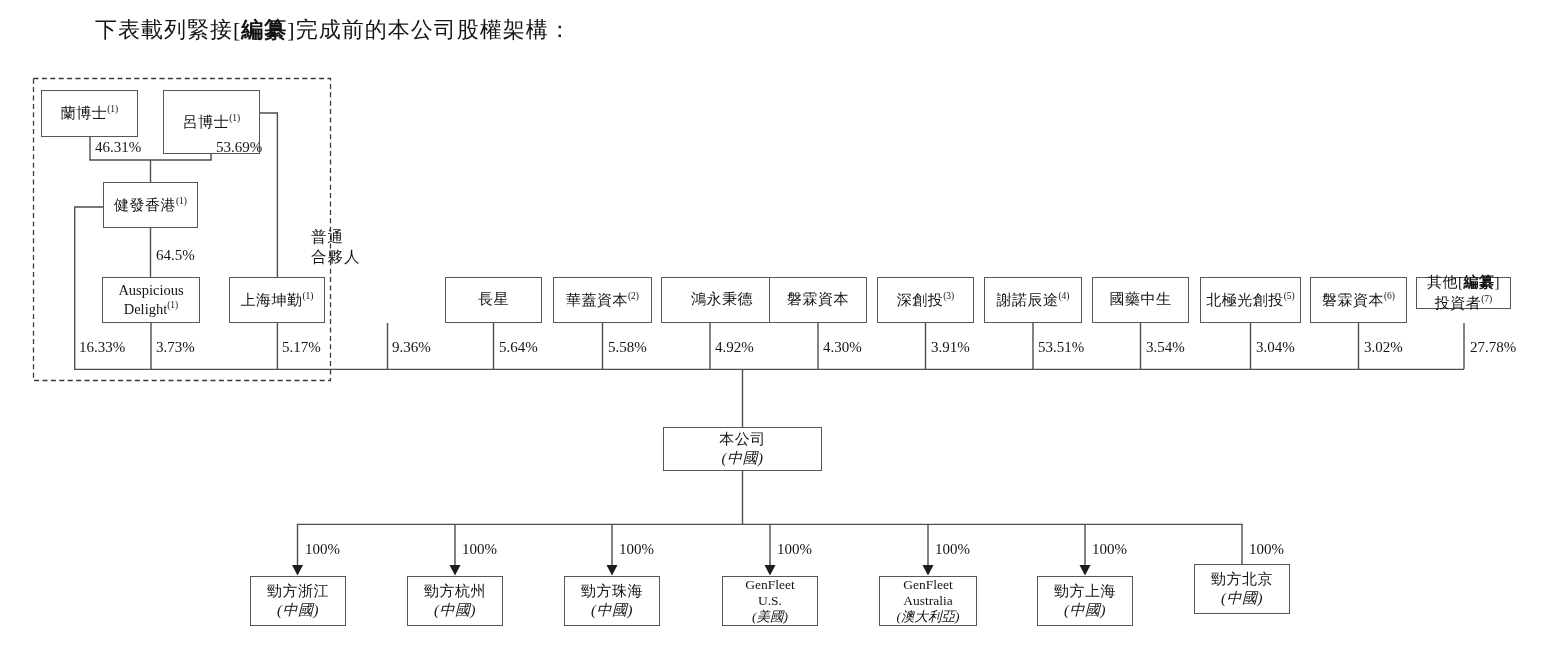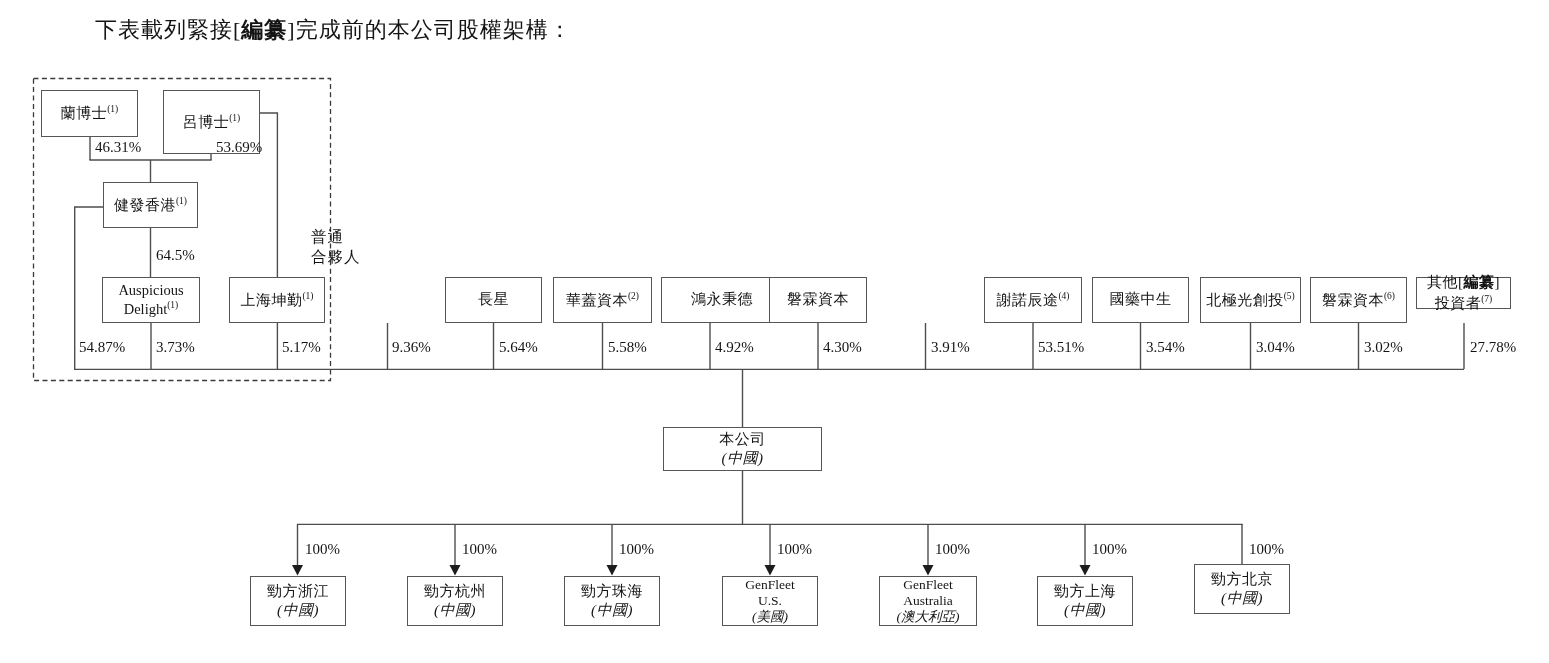--- a/index.html
+++ b/index.html
@@ -119,20 +119,23 @@
   </div>
   <div class="box" style="left:553px;top:277px;width:99px;height:46px">
     <span class="ln"><span>華蓋資本</span><sup>(2)</sup></span>
   </div>
   <div class="box" style="left:661px;top:277px;width:122px;height:46px">
     <span class="ln">鴻永秉德</span>
   </div>
   <div class="box" style="left:769px;top:277px;width:98px;height:46px">
     <span class="ln">磐霖資本</span>
   </div>
+  <div class="box" style="left:877px;top:277px;width:97px;height:46px">
+    <span class="ln"><span>深創投</span><sup>(3)</sup></span>
+  </div>
   <div class="box" style="left:984px;top:277px;width:98px;height:46px">
     <span class="ln"><span>謝諾辰途</span><sup>(4)</sup></span>
   </div>
   <div class="box" style="left:1092px;top:277px;width:97px;height:46px">
     <span class="ln">國藥中生</span>
   </div>
   <div class="box" style="left:1200px;top:277px;width:101px;height:46px">
     <span class="ln"><span>北極光創投</span><sup>(5)</sup></span>
   </div>
   <div class="box" style="left:1310px;top:277px;width:97px;height:46px">
@@ -179,21 +182,21 @@
     <span class="ln italic">(中國)</span>
   </div>
 
   <div class="pct" style="left:95px;top:139px">46.31%</div>
   <div class="pct" style="left:216px;top:139px">53.69%</div>
   <div class="pct" style="left:156px;top:247px">64.5%</div>
   <div class="gp" style="left:283px;top:227px">
     <span class="ln" style="display:block">普通</span>
     <span class="ln" style="display:block">合夥人</span>
   </div>
-  <div class="pct" style="left:79px;top:339px">54.87%</div>
+  <div class="pct" style="left:79px;top:339px">16.33%</div>
   <div class="pct" style="left:156px;top:339px">3.73%</div>
   <div class="pct" style="left:282px;top:339px">5.17%</div>
   <div class="pct" style="left:392px;top:339px">9.36%</div>
   <div class="pct" style="left:499px;top:339px">5.64%</div>
   <div class="pct" style="left:608px;top:339px">5.58%</div>
   <div class="pct" style="left:715px;top:339px">4.92%</div>
   <div class="pct" style="left:823px;top:339px">4.30%</div>
   <div class="pct" style="left:931px;top:339px">3.91%</div>
   <div class="pct" style="left:1038px;top:339px">53.51%</div>
   <div class="pct" style="left:1146px;top:339px">3.54%</div>

